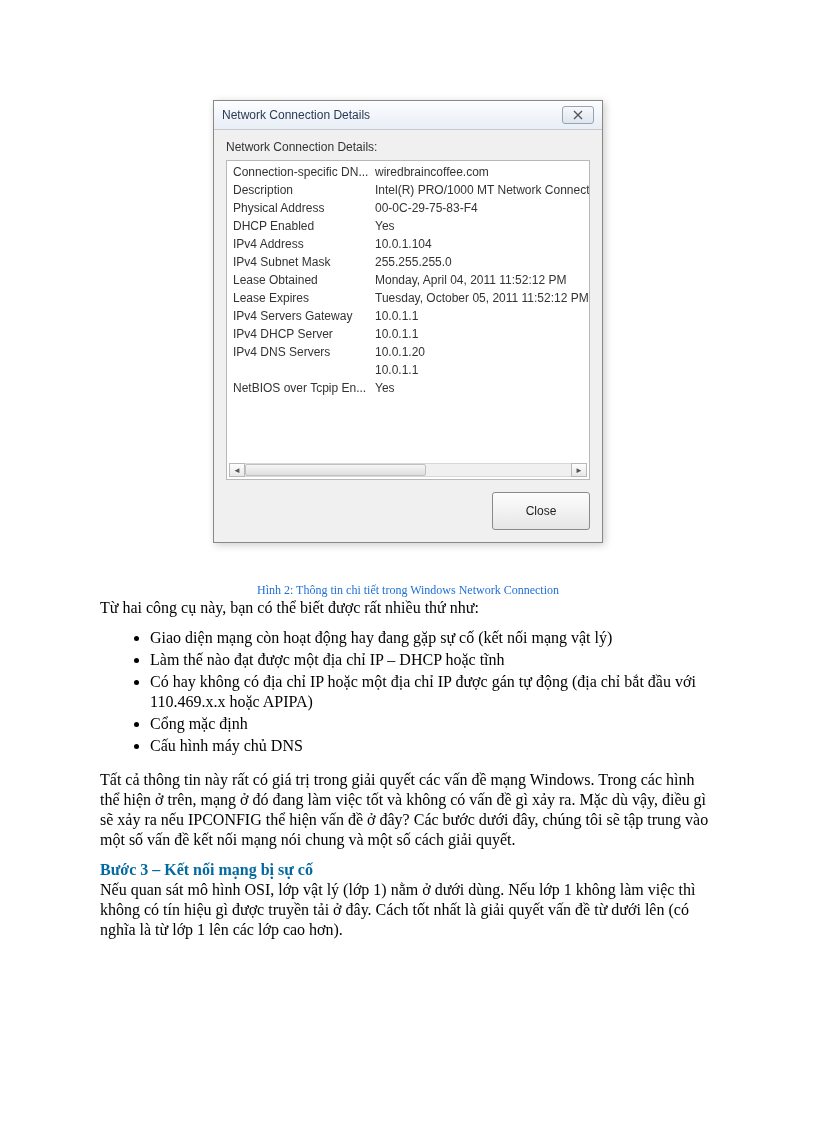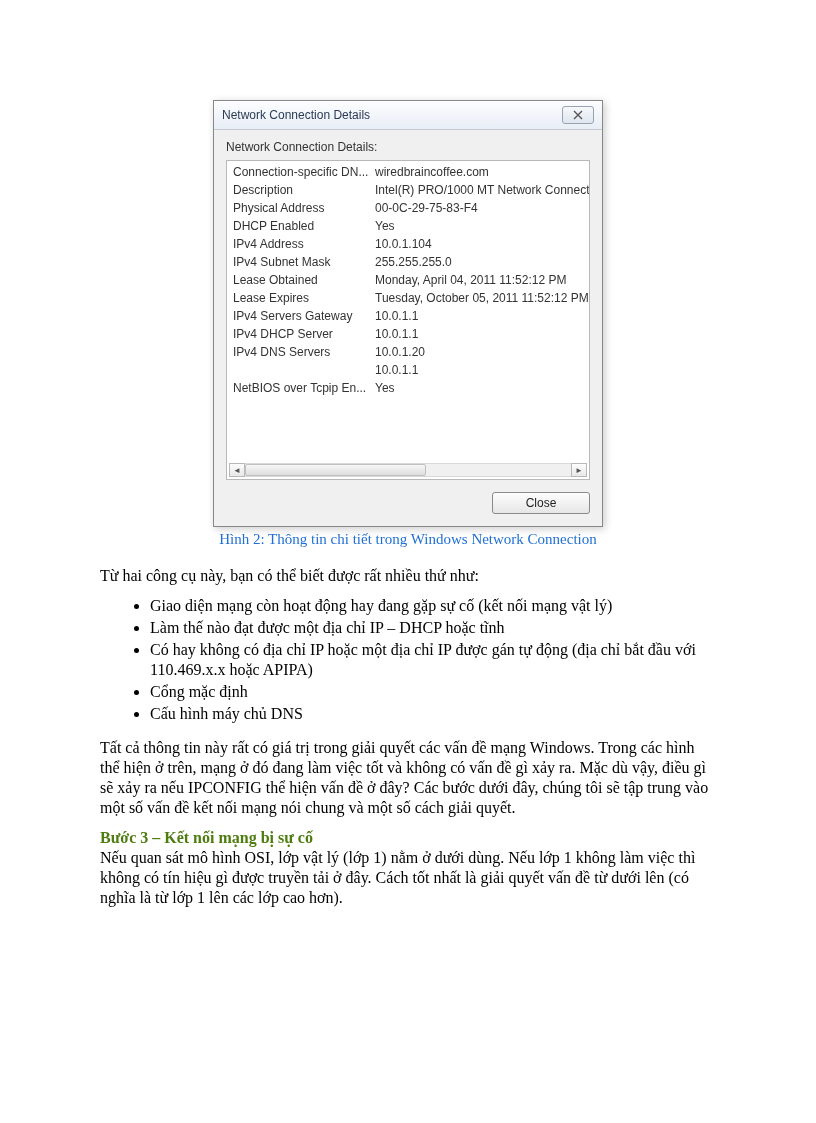--- a/index.html
+++ b/index.html
@@ -9,20 +9,21 @@
     font-family: "Times New Roman", serif;
     width: 816px;
   }
   .page {
     padding: 100px 100px 60px 100px;
   }
   .dialog-wrap {
     display: flex;
     flex-direction: column;
     align-items: center;
+    gap: 36px;
   }
   .dialog {
     width: 388px;
     border: 1px solid #888;
     background: #f0f0f0;
     font-family: "Segoe UI", Tahoma, sans-serif;
     font-size: 12px;
     color: #333;
     box-shadow: 2px 2px 8px rgba(0,0,0,0.2);
   }
@@ -113,51 +114,50 @@
     border: 1px solid #c0c0c0;
     border-radius: 2px;
   }
   .button-row {
     display: flex;
     justify-content: flex-end;
     margin-top: 12px;
   }
   .btn {
     min-width: 72px;
-    padding: 3px 12px;
+    padding: 11px 12px;
     border: 1px solid #8a8a8a;
     border-radius: 3px;
     background: linear-gradient(to bottom, #fdfdfd, #e6e6e6);
     font-family: "Segoe UI", Tahoma, sans-serif;
     font-size: 12px;
     text-align: center;
     color: #222;
   }
   .caption {
     color: #1f6fd6;
-    font-size: 15px;
+    font-size: 12px;
     text-align: center;
     margin-top: 4px;
-    margin-bottom: 18px;
   }
   .body-text {
     font-size: 16px;
     color: #000;
     line-height: 1.25;
   }
   .body-text p { margin: 0 0 10px 0; }
   .body-text ul {
     margin: 0 0 14px 0;
     padding-left: 50px;
   }
   .body-text li {
     margin-bottom: 2px;
   }
   .step-head {
-    color: #4d7c0f;
+    color: #0369a1;
     font-weight: bold;
     font-size: 16px;
     margin-top: 4px;
   }
 </style>
 </head>
 <body>
 
 <div class="page">
 

